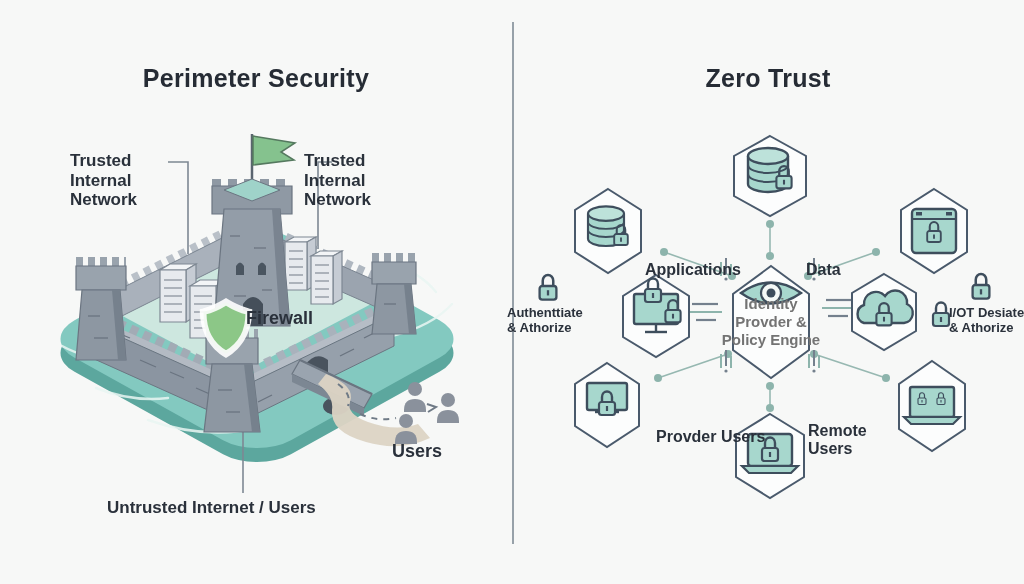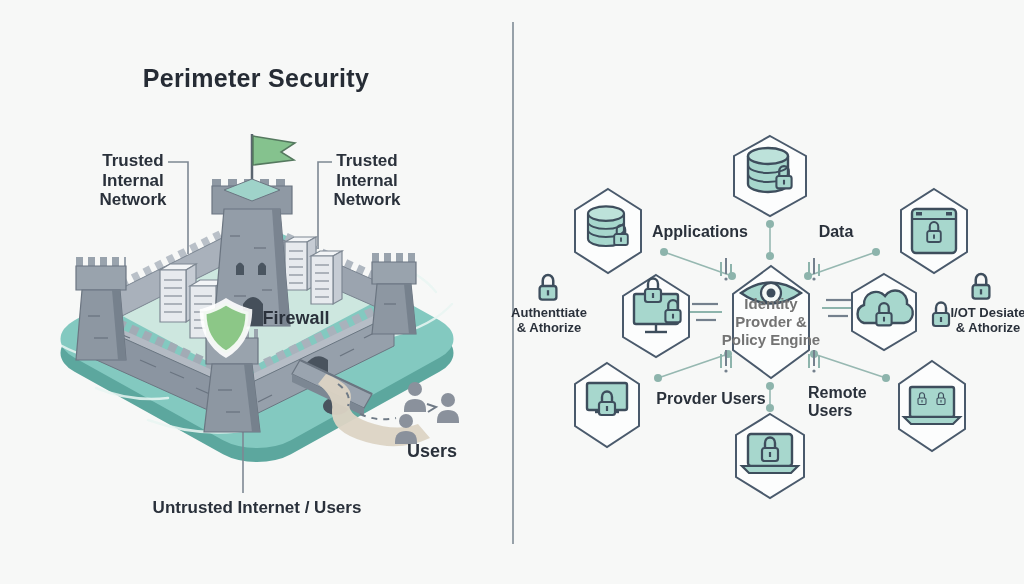--- a/index.html
+++ b/index.html
@@ -3,23 +3,23 @@
 <meta charset="utf-8">
 <style>
   html,body{margin:0;padding:0;}
   body{width:1024px;height:584px;position:relative;overflow:hidden;
        background:#f7f8f7;font-family:"Liberation Sans",sans-serif;}
   .abs{position:absolute;}
   .panel{position:absolute;top:4px;width:596px;height:584px;}
   .title{position:absolute;left:0;width:512px;text-align:center;
          font-size:25px;font-weight:700;color:#262c35;letter-spacing:.3px;}
   .lbl{position:absolute;color:#2a313b;font-weight:700;line-height:1.15;}
-  .lbl.center{text-align:center;}
+  .lbl.center{}
   .big{font-size:18px;}
-  .med{font-size:16px;font-weight:700;}
+  .med{font-size:16px;font-weight:700;margin-top:38px;}
   .sml{font-size:13px;font-weight:700;}
   .hexlbl{font-size:15px;font-weight:700;color:#737373;line-height:18px;}
   .divider{position:absolute;left:512px;top:22px;width:2px;height:522px;background:#97a1a9;}
   svg{display:block;}
 </style>
 </head>
 <body>
 
 <div class="panel" style="left:0">
 
@@ -211,20 +211,21 @@
   </div>
   <div class="lbl big center" style="left:246px;top:304px;width:100px;font-weight:600">Firewall</div>
   <div class="lbl big center" style="left:392px;top:437px;width:80px;font-weight:600">Users</div>
   <div class="lbl center" style="left:107px;top:494px;width:300px;font-size:17px">Untrusted Internet / Users</div>
 </div>
 
 <div class="divider"></div>
 
 <div class="panel" style="left:512px">
 
+  <div class="title" style="top:60px">Zero Trust</div>
 
   <svg class="abs" style="left:0;top:0" width="512" height="584" viewBox="0 0 512 584">
     <defs>
       <g id="lk">
         <path d="M-5,0 v-5 a5,5.5 0 0 1 10,0 v5" fill="none" stroke="#3E4E5D" stroke-width="2.4"></path>
         <rect x="-8" y="0" width="16" height="13" rx="2.5" fill="#A7D7CD" stroke="#3E4E5D" stroke-width="2.2"></rect>
         <line x1="0" y1="4" x2="0" y2="9" stroke="#3E4E5D" stroke-width="2.2"></line>
       </g>
       <g id="db">
         <path d="M-20,-16 v28 a20,8 0 0 0 40,0 v-28" fill="#A7D7CD" stroke="#3E4E5D" stroke-width="2.4"></path>

